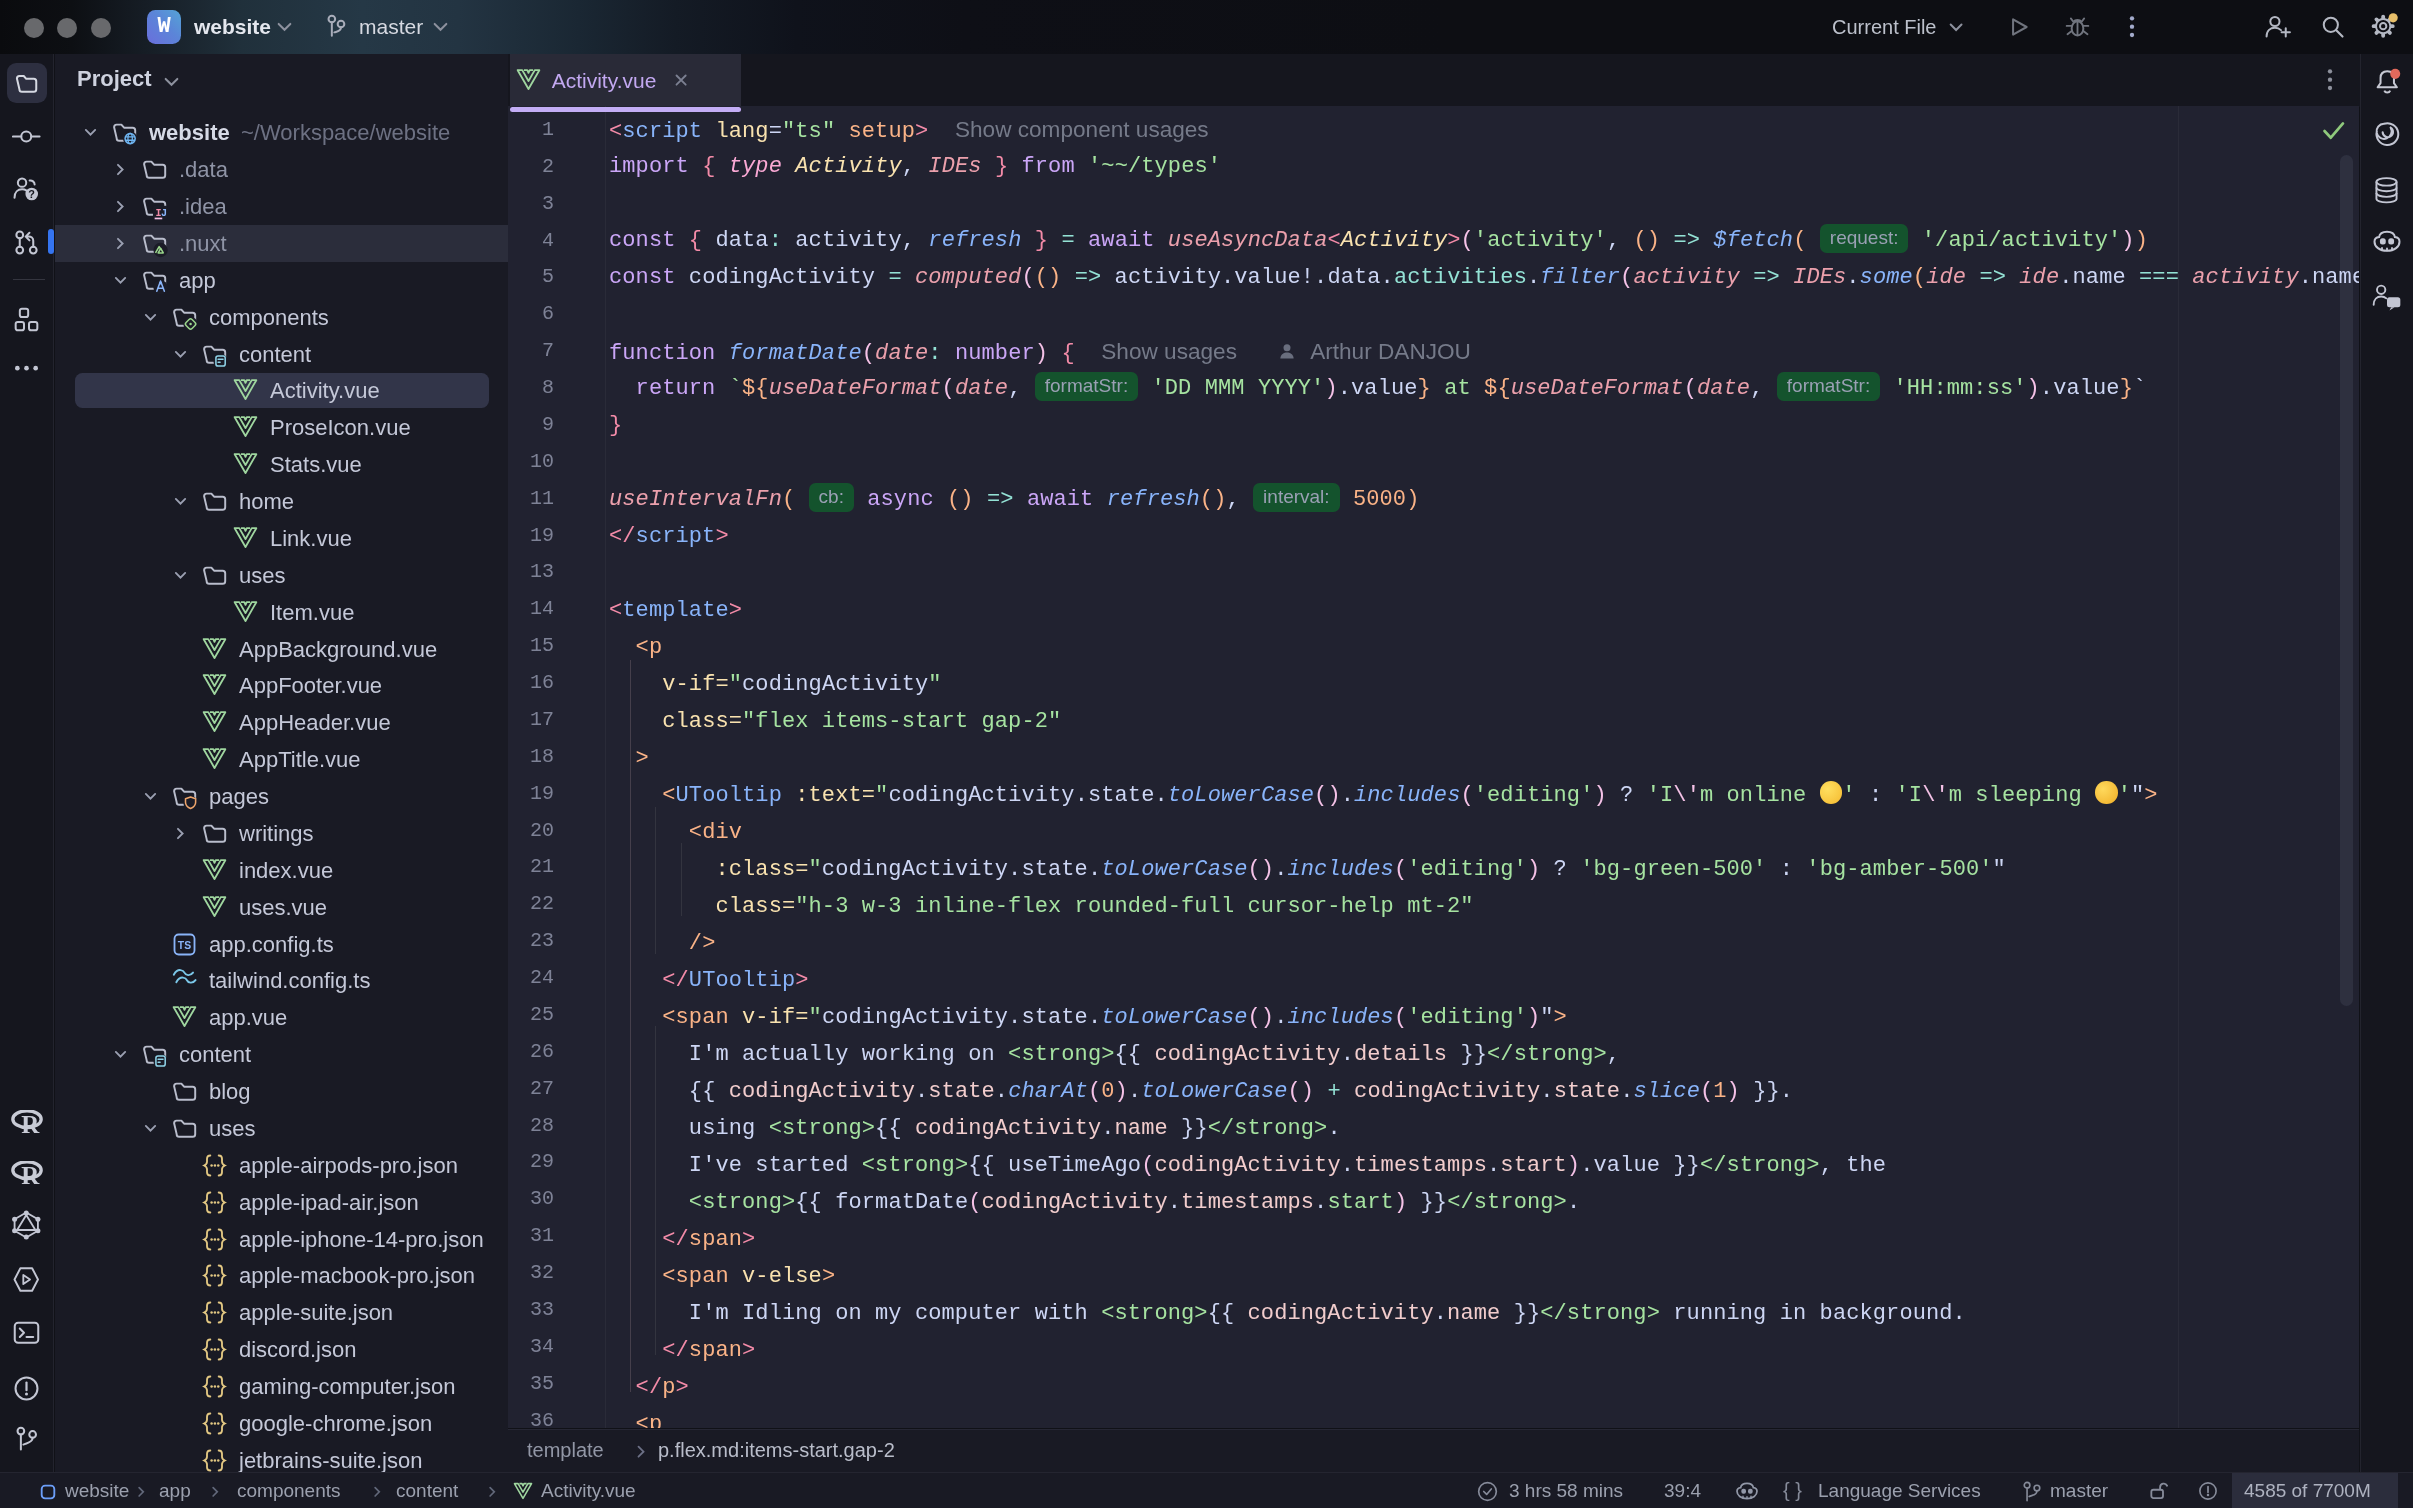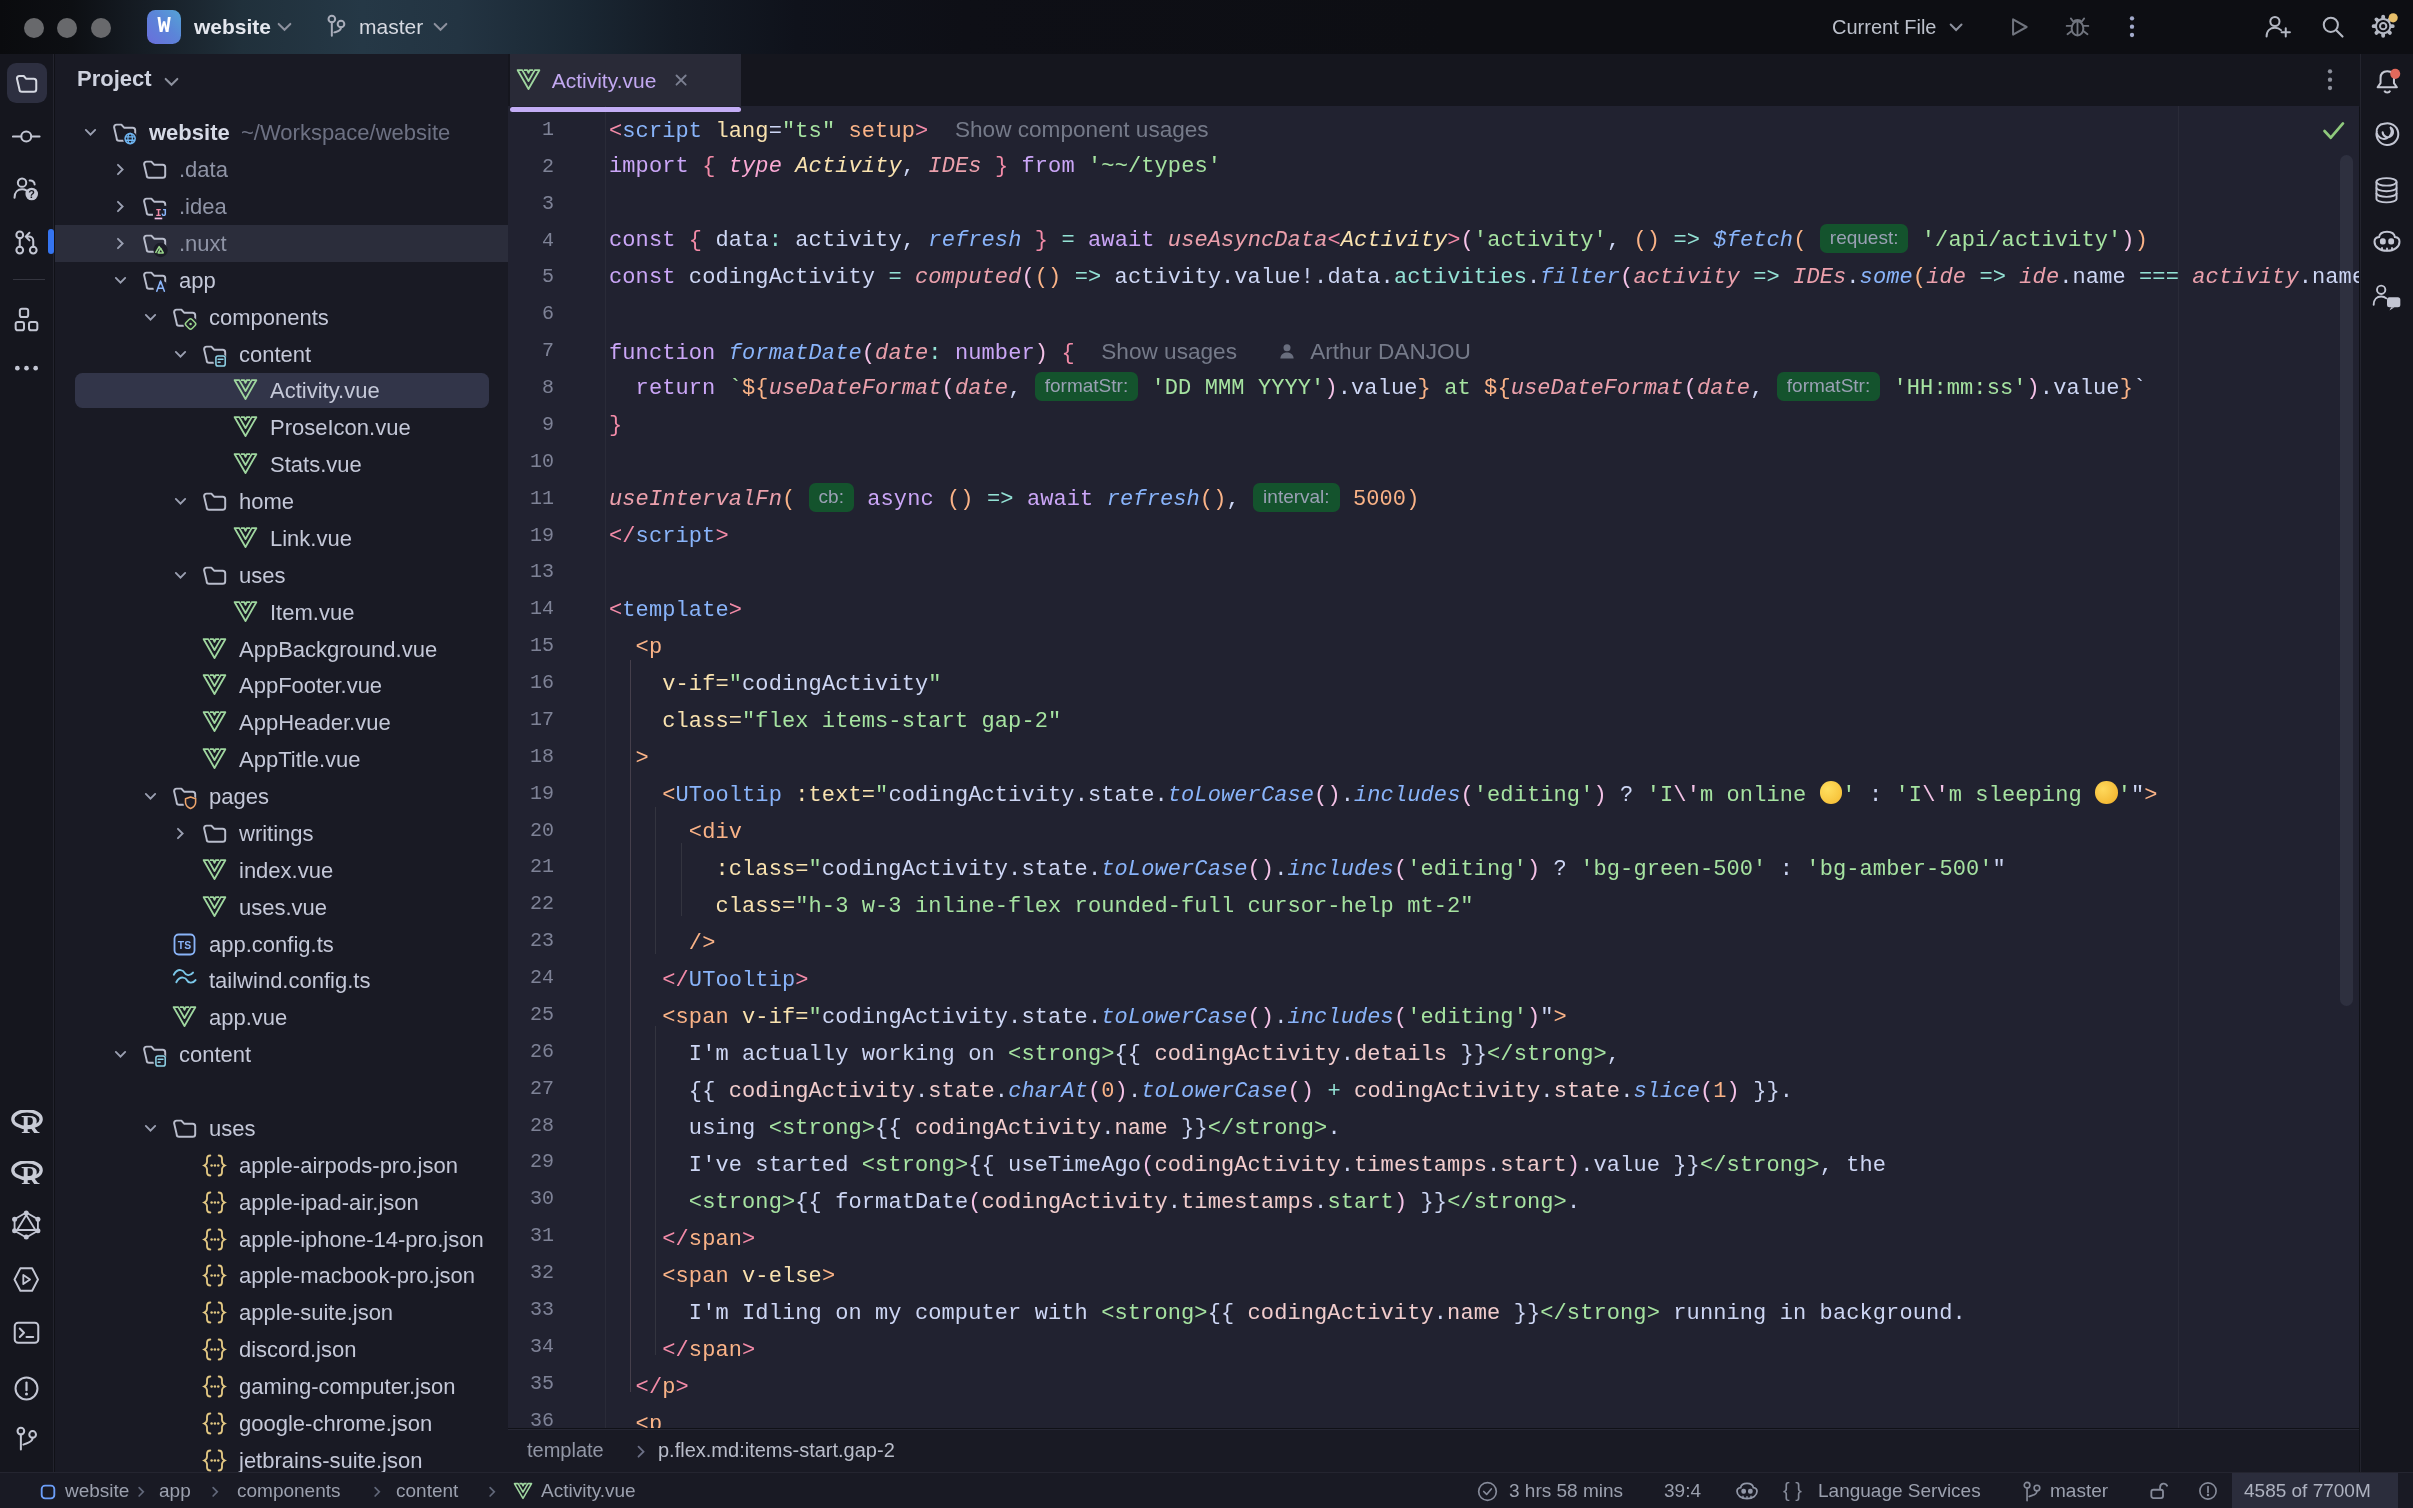--- a/index.html
+++ b/index.html
@@ -532,20 +532,28 @@
         </div>
         <div class="ficon" style="left:87px">
           <svg width="27" height="27" viewBox="0 0 32 32">
             <path d="M2.5 8.5 q0-3 3-3 h5.6 l3.2 3.6 h10.2 q3 0 3 3 v9.4 q0 3-3 3 h-16 q-3 0-3-3 Z" stroke="#b9bdcc" stroke-width="2.3" fill="none" stroke-linejoin="round"></path>
             <circle cx="22" cy="22.5" r="8.5" fill="#1b1c27"></circle>
             <rect x="16.5" y="16.5" width="11" height="12" rx="2.5" stroke="#8fd3e8" stroke-width="1.8" fill="none"></rect>
             <path d="M19 20.5 h6 M19 24 h2.5" stroke="#8fd3e8" stroke-width="1.6" stroke-linecap="round"></path>
           </svg>
         </div>
         <div class="lbl" style="left:124px;color:#c4c8d8;">content</div>
+      </div>
+    <div class="trow" style="top:1019px">
+        <div class="ficon" style="left:117px">
+          <svg width="27" height="27" viewBox="0 0 32 32">
+            <path d="M2.5 8.5 q0-3 3-3 h5.6 l3.2 3.6 h10.2 q3 0 3 3 v9.4 q0 3-3 3 h-16 q-3 0-3-3 Z" stroke="#b9bdcc" stroke-width="2.3" fill="none" stroke-linejoin="round"></path>
+          </svg>
+        </div>
+        <div class="lbl" style="left:154px;color:#c4c8d8;">blog</div>
       </div>
     <div class="trow" style="top:1056px">
         <div class="chev" style="left:87px">
           <svg width="17" height="17" viewBox="0 0 20 20">
             <path d="M4.5 7 L10 12.5 L15.5 7" stroke="#9ba0b2" stroke-width="2.2" fill="none" stroke-linecap="round"></path>
           </svg>
         </div>
         <div class="ficon" style="left:117px">
           <svg width="27" height="27" viewBox="0 0 32 32">
             <path d="M2.5 8.5 q0-3 3-3 h5.6 l3.2 3.6 h10.2 q3 0 3 3 v9.4 q0 3-3 3 h-16 q-3 0-3-3 Z" stroke="#b9bdcc" stroke-width="2.3" fill="none" stroke-linejoin="round"></path>

